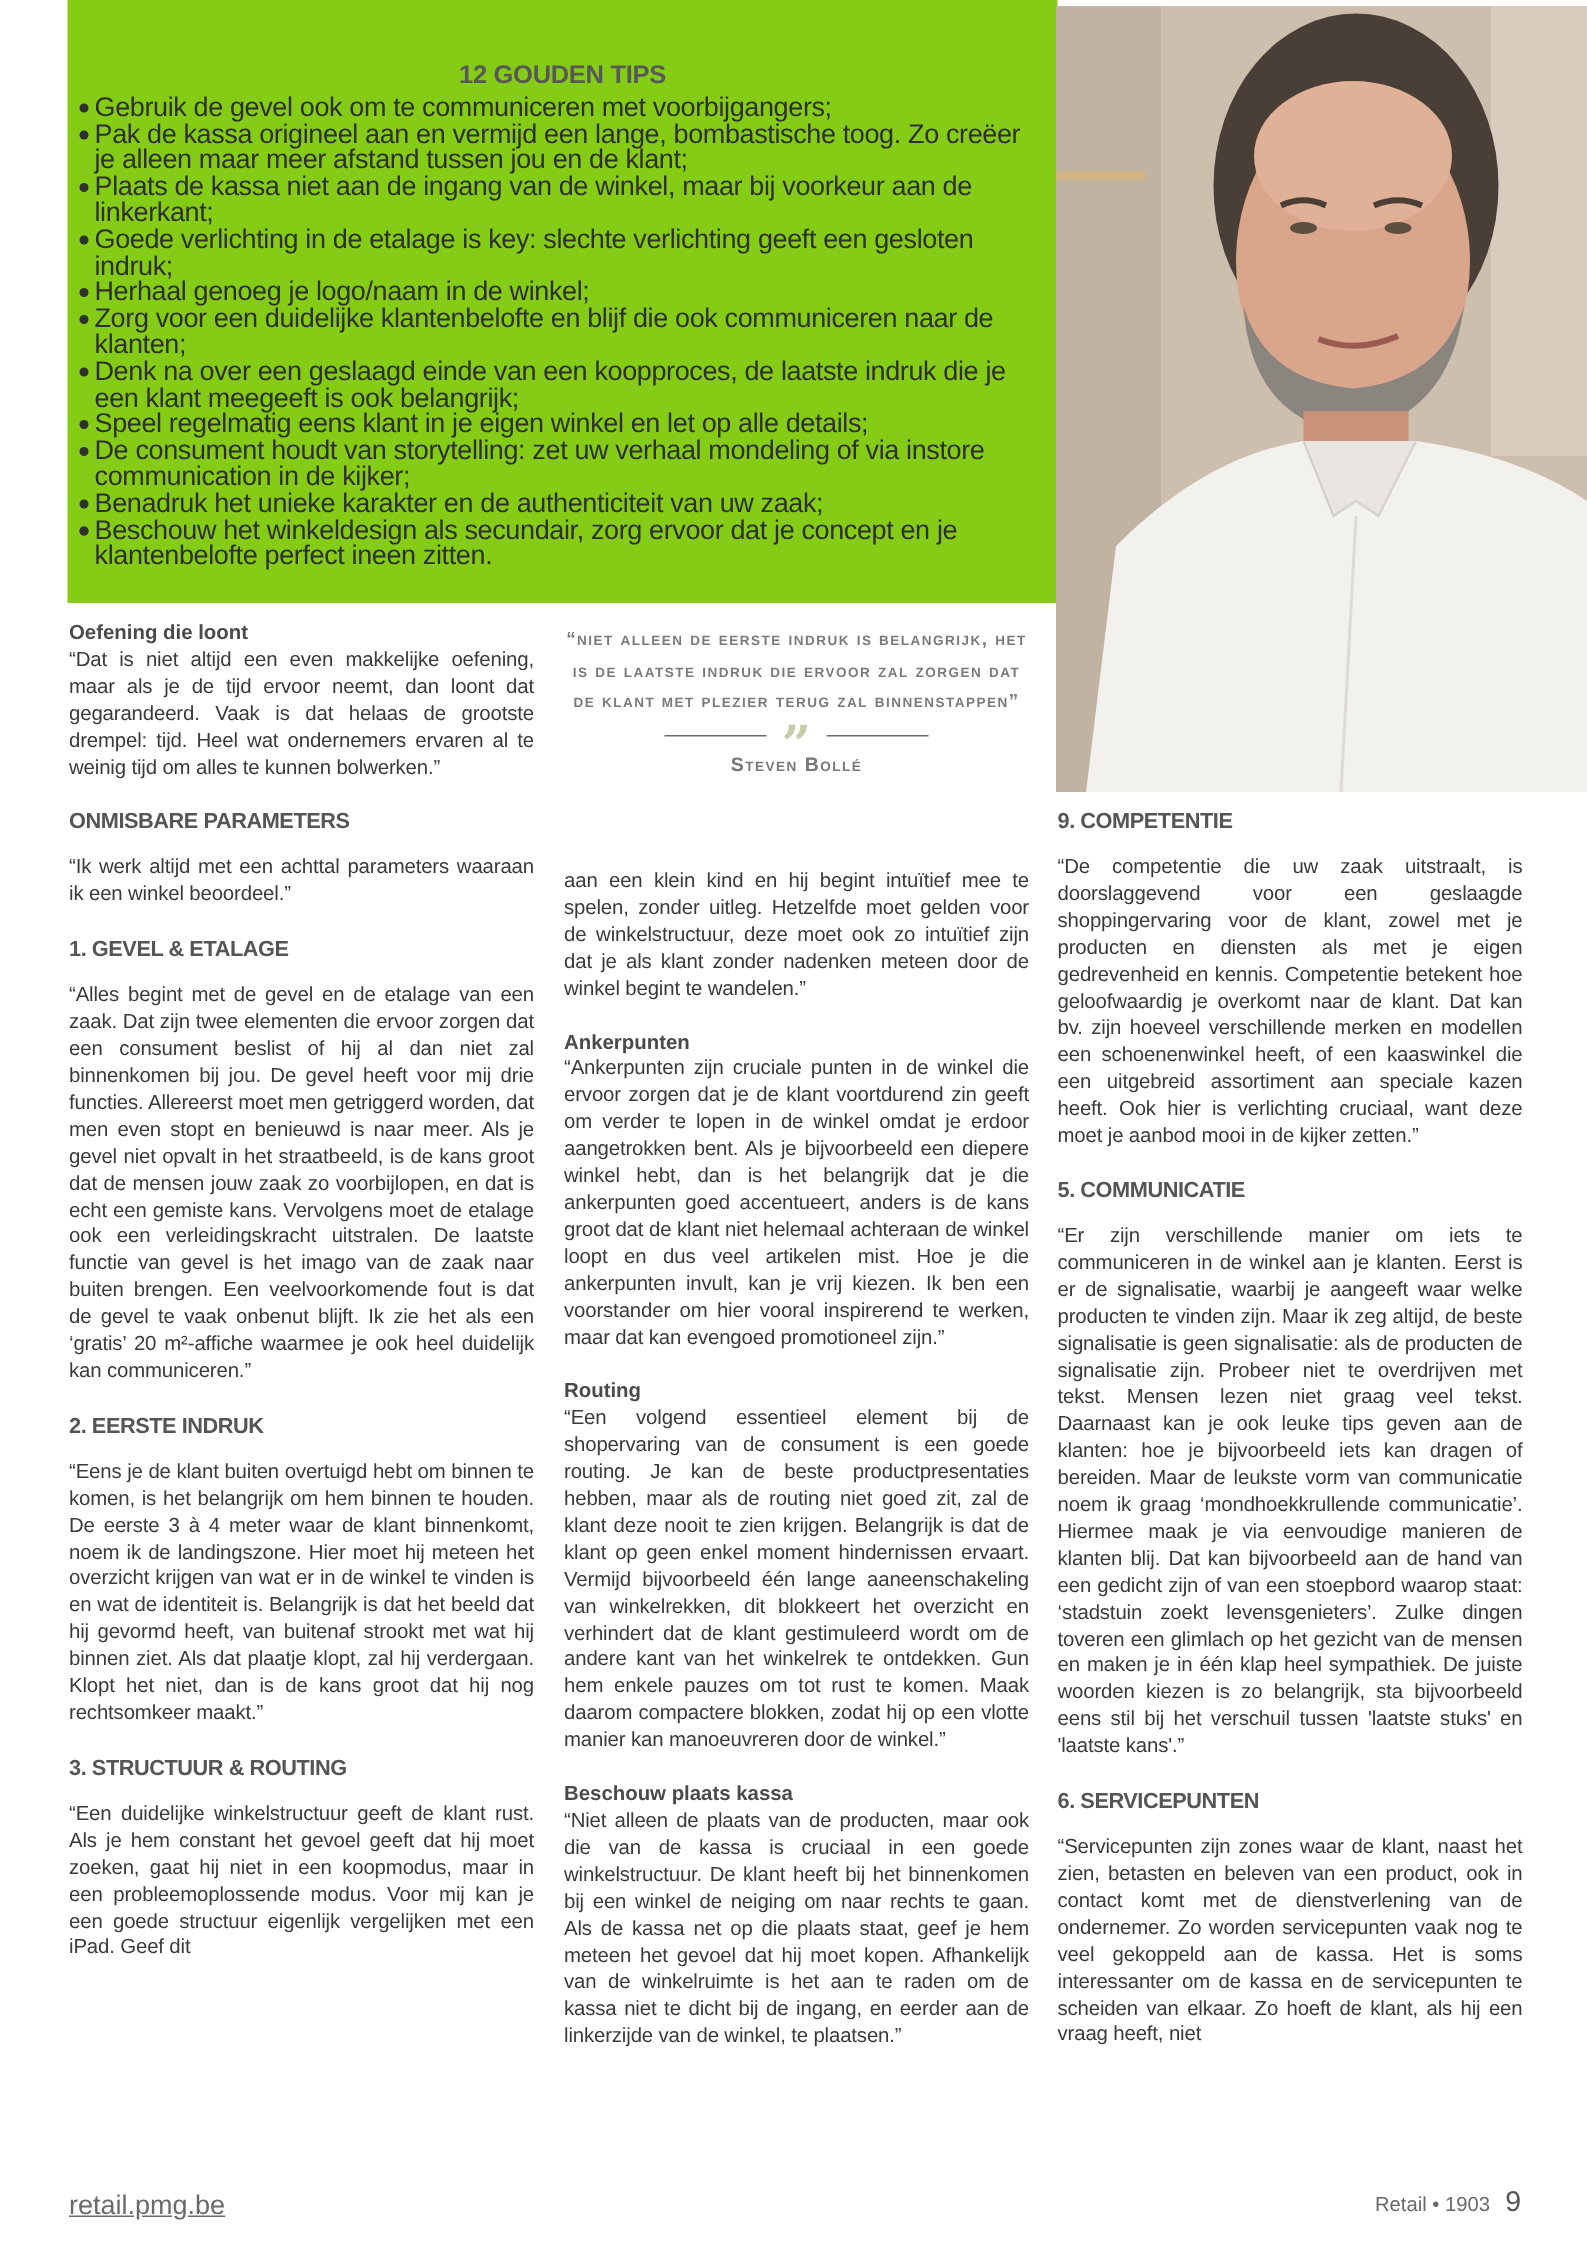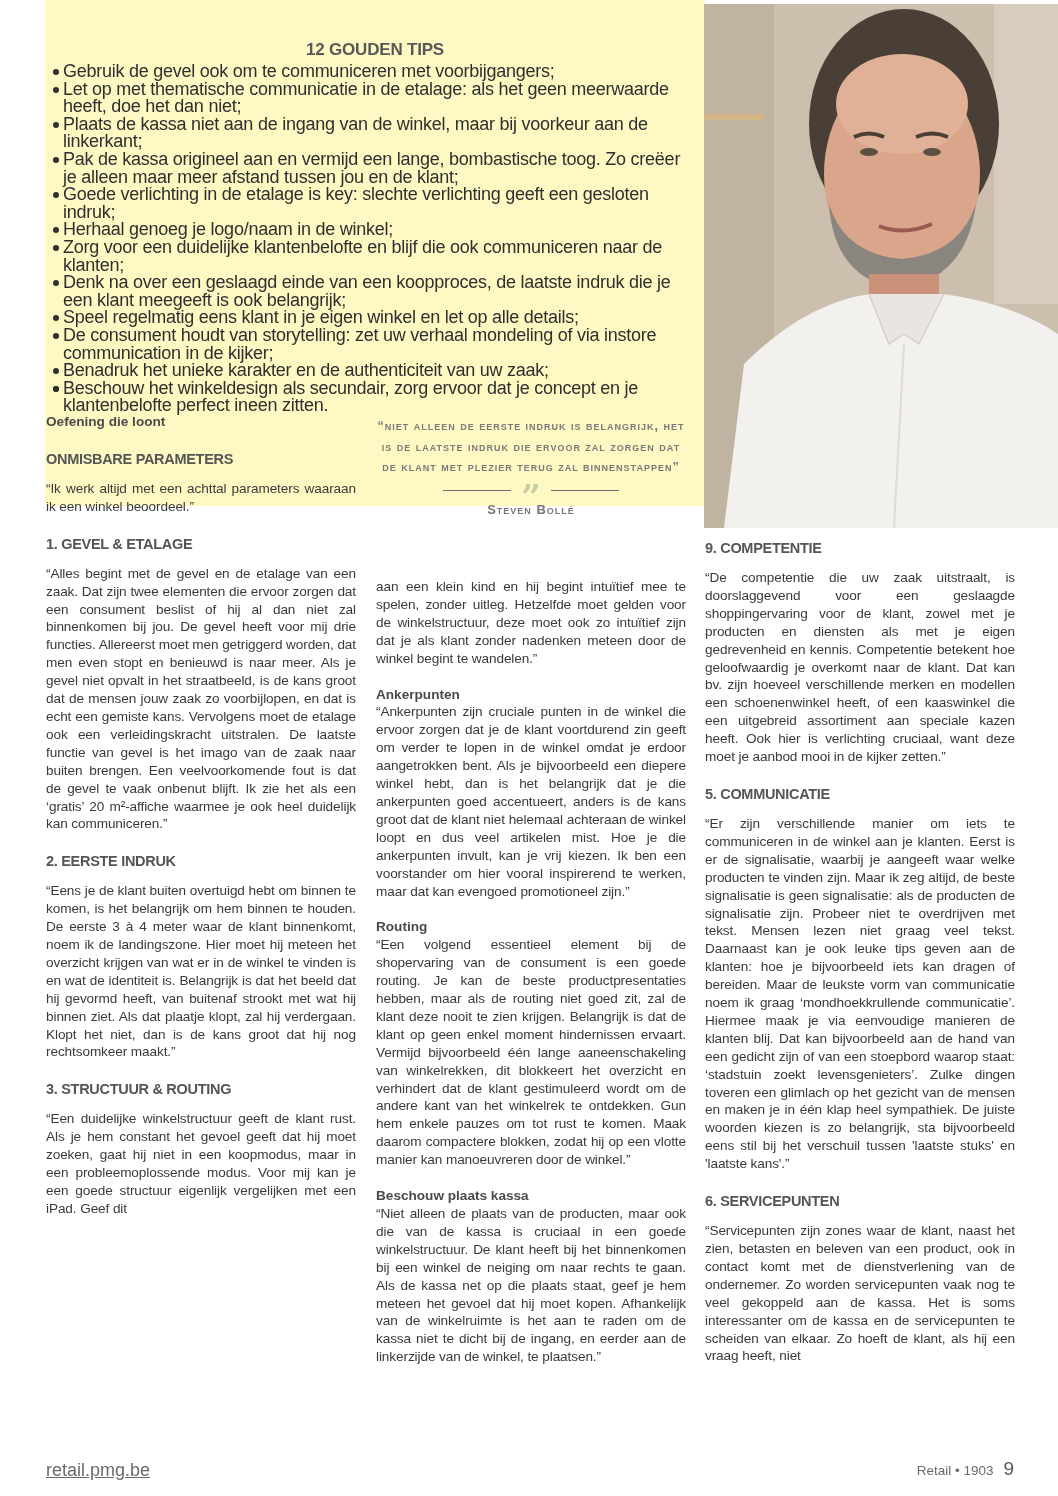--- a/index.html
+++ b/index.html
@@ -1,21 +1,21 @@
 <!DOCTYPE html>
 <html><head>
 <meta charset="utf-8">
 <style>
   * { box-sizing: border-box; margin: 0; padding: 0; }
   html, body { width: 1058px; height: 1496px; background: #ffffff; overflow: hidden; }
   body { position: relative; font-family: "Liberation Sans", sans-serif; color: #3a3a3a; }
 
   .tips-box {
-    position: absolute; left: 45px; top: 0; width: 660px; height: 506px;
-    background: #fef9c3;
+    position: absolute; left: 45px; top: 0; width: 660px; height: 402px;
+    background: #84cc16;
     padding: 40px 8px 0 8px;
   }
   .tips-title {
     text-align: center; font-weight: bold; font-size: 17px; color: #585858;
     letter-spacing: -0.2px; margin-bottom: 3px;
   }
   .tips-list { list-style: none; }
   .tips-list li {
     position: relative; padding-left: 10px; font-size: 18px; line-height: 17.6px;
     color: #2f2f2f; letter-spacing: -0.25px;
@@ -72,23 +72,22 @@
   .footer-right .mag { font-size: 13.5px; padding-left: 27px; }
   .footer-right .page-no { font-size: 19px; color: #555; }
 </style>
 </head>
 <body>
 
 <div class="tips-box">
   <div class="tips-title">12 GOUDEN TIPS</div>
   <ul class="tips-list" id="tips-list">
       <li><span class="bullet"></span><span>Gebruik de gevel ook om te communiceren met voorbijgangers;</span></li>
-      <li><span class="bullet"></span><span>Let op met thematische communicatie in de etalage: als het geen meerwaarde heeft, doe het dan niet;</span></li>
+      <li><span class="bullet"></span><span>Pak de kassa origineel aan en vermijd een lange, bombastische toog. Zo creëer je alleen maar meer afstand tussen jou en de klant;</span></li>
       <li><span class="bullet"></span><span>Plaats de kassa niet aan de ingang van de winkel, maar bij voorkeur aan de linkerkant;</span></li>
-      <li><span class="bullet"></span><span>Pak de kassa origineel aan en vermijd een lange, bombastische toog. Zo creëer je alleen maar meer afstand tussen jou en de klant;</span></li>
       <li><span class="bullet"></span><span>Goede verlichting in de etalage is key: slechte verlichting geeft een gesloten indruk;</span></li>
       <li><span class="bullet"></span><span>Herhaal genoeg je logo/naam in de winkel;</span></li>
       <li><span class="bullet"></span><span>Zorg voor een duidelijke klantenbelofte en blijf die ook communiceren naar de klanten;</span></li>
       <li><span class="bullet"></span><span>Denk na over een geslaagd einde van een koopproces, de laatste indruk die je een klant meegeeft is ook belangrijk;</span></li>
       <li><span class="bullet"></span><span>Speel regelmatig eens klant in je eigen winkel en let op alle details;</span></li>
       <li><span class="bullet"></span><span>De consument houdt van storytelling: zet uw verhaal mondeling of via instore communication in de kijker;</span></li>
       <li><span class="bullet"></span><span>Benadruk het unieke karakter en de authenticiteit van uw zaak;</span></li>
       <li><span class="bullet"></span></li>
       <li><span class="bullet"></span><span>Beschouw het winkeldesign als secundair, zorg ervoor dat je concept en je klantenbelofte perfect ineen zitten.</span></li>
     </ul>
@@ -129,20 +128,21 @@
     <span class="line"></span>
     <span class="mark">”</span>
     <span class="line"></span>
   </div>
   <div class="author">Steven Bollé</div>
 </div>
 
 <div class="col col1">
   <div class="block">
     <div class="sub-head">Oefening die loont</div>
+    <p class="body-text">“Dat is niet altijd een even makkelijke oefening, maar als je de tijd ervoor neemt, dan loont dat gegarandeerd. Vaak is dat helaas de grootste drempel: tijd. Heel wat ondernemers ervaren al te weinig tijd om alles te kunnen bolwerken.”</p>
   </div>
   <div class="sec-head">ONMISBARE PARAMETERS</div>
   <p class="body-text">“Ik werk altijd met een achttal parameters waaraan ik een winkel beoordeel.”</p>
   <div class="sec-head">1. GEVEL &amp; ETALAGE</div>
   <p class="body-text">“Alles begint met de gevel en de etalage van een zaak. Dat zijn twee elementen die ervoor zorgen dat een consument beslist of hij al dan niet zal binnenkomen bij jou. De gevel heeft voor mij drie functies. Allereerst moet men getriggerd worden, dat men even stopt en benieuwd is naar meer. Als je gevel niet opvalt in het straatbeeld, is de kans groot dat de mensen jouw zaak zo voorbijlopen, en dat is echt een gemiste kans. Vervolgens moet de etalage ook een verleidingskracht uitstralen. De laatste functie van gevel is het imago van de zaak naar buiten brengen. Een veelvoorkomende fout is dat de gevel te vaak onbenut blijft. Ik zie het als een ‘gratis’ 20 m²-affiche waarmee je ook heel duidelijk kan communiceren.”</p>
   <div class="sec-head">2. EERSTE INDRUK</div>
   <p class="body-text">“Eens je de klant buiten overtuigd hebt om binnen te komen, is het belangrijk om hem binnen te houden. De eerste 3 à 4 meter waar de klant binnenkomt, noem ik de landingszone. Hier moet hij meteen het overzicht krijgen van wat er in de winkel te vinden is en wat de identiteit is. Belangrijk is dat het beeld dat hij gevormd heeft, van buitenaf strookt met wat hij binnen ziet. Als dat plaatje klopt, zal hij verdergaan. Klopt het niet, dan is de kans groot dat hij nog rechtsomkeer maakt.”</p>
   <div class="sec-head">3. STRUCTUUR &amp; ROUTING</div>
   <p class="body-text">“Een duidelijke winkelstructuur geeft de klant rust. Als je hem constant het gevoel geeft dat hij moet zoeken, gaat hij niet in een koopmodus, maar in een probleemoplossende modus. Voor mij kan je een goede structuur eigenlijk vergelijken met een iPad. Geef dit</p>
 </div>

